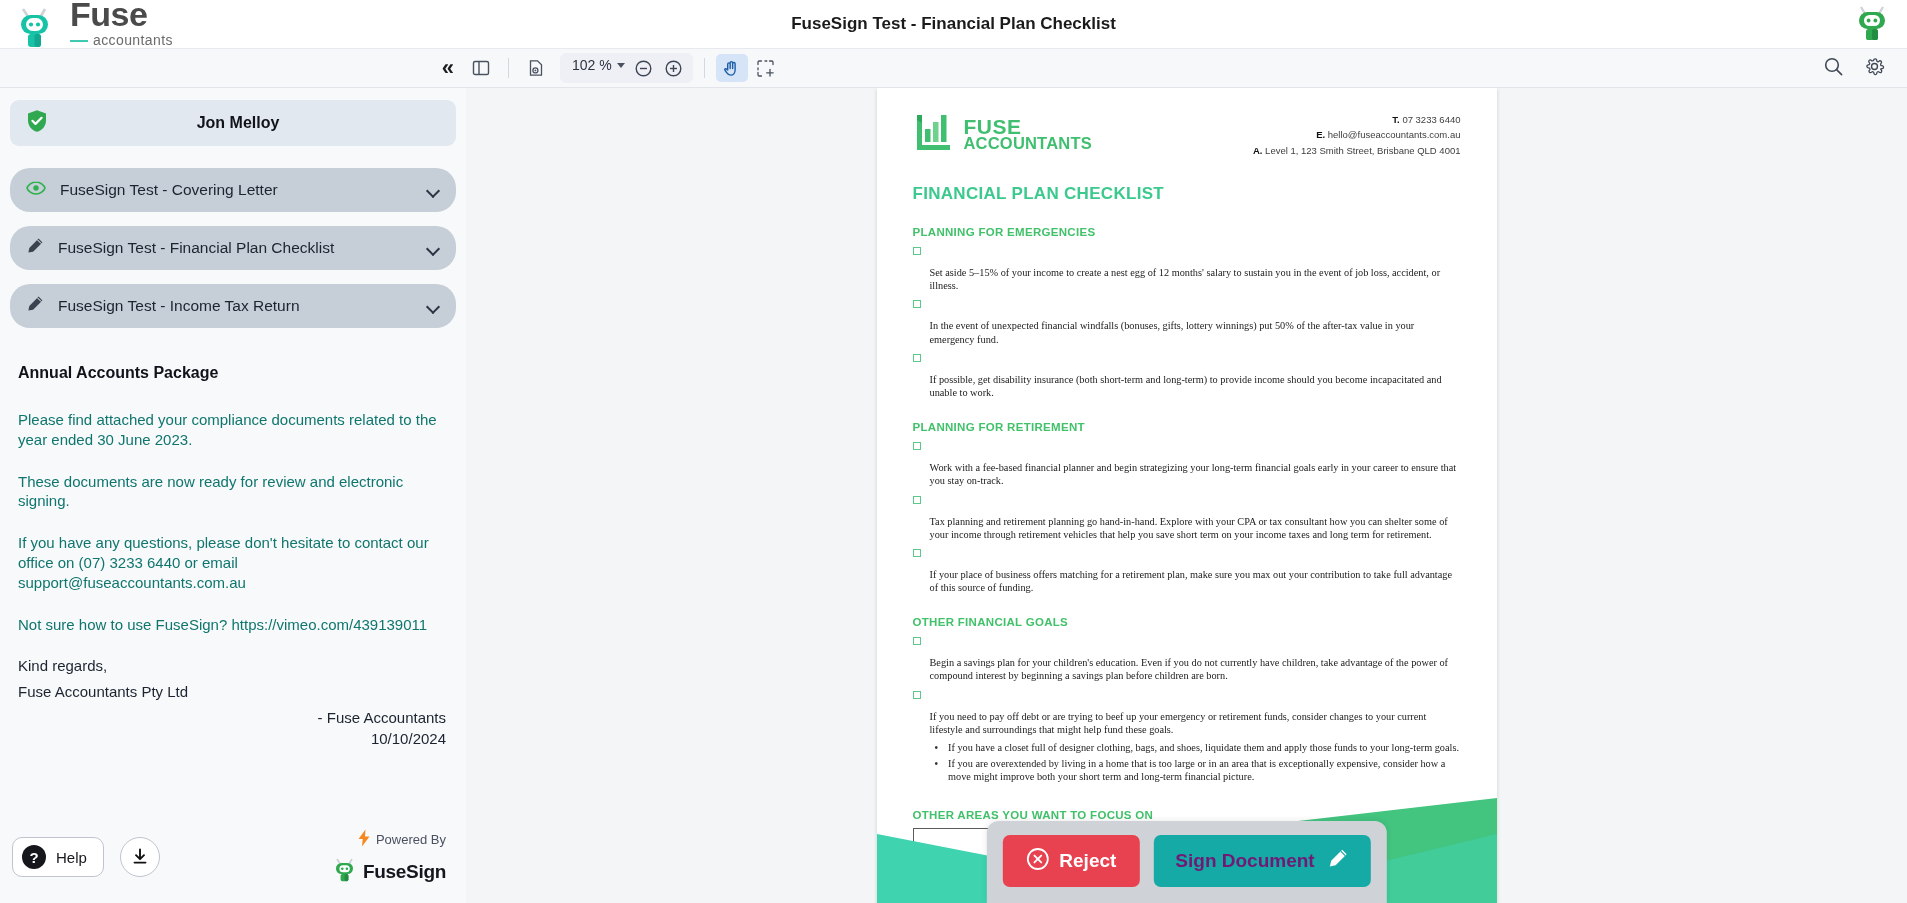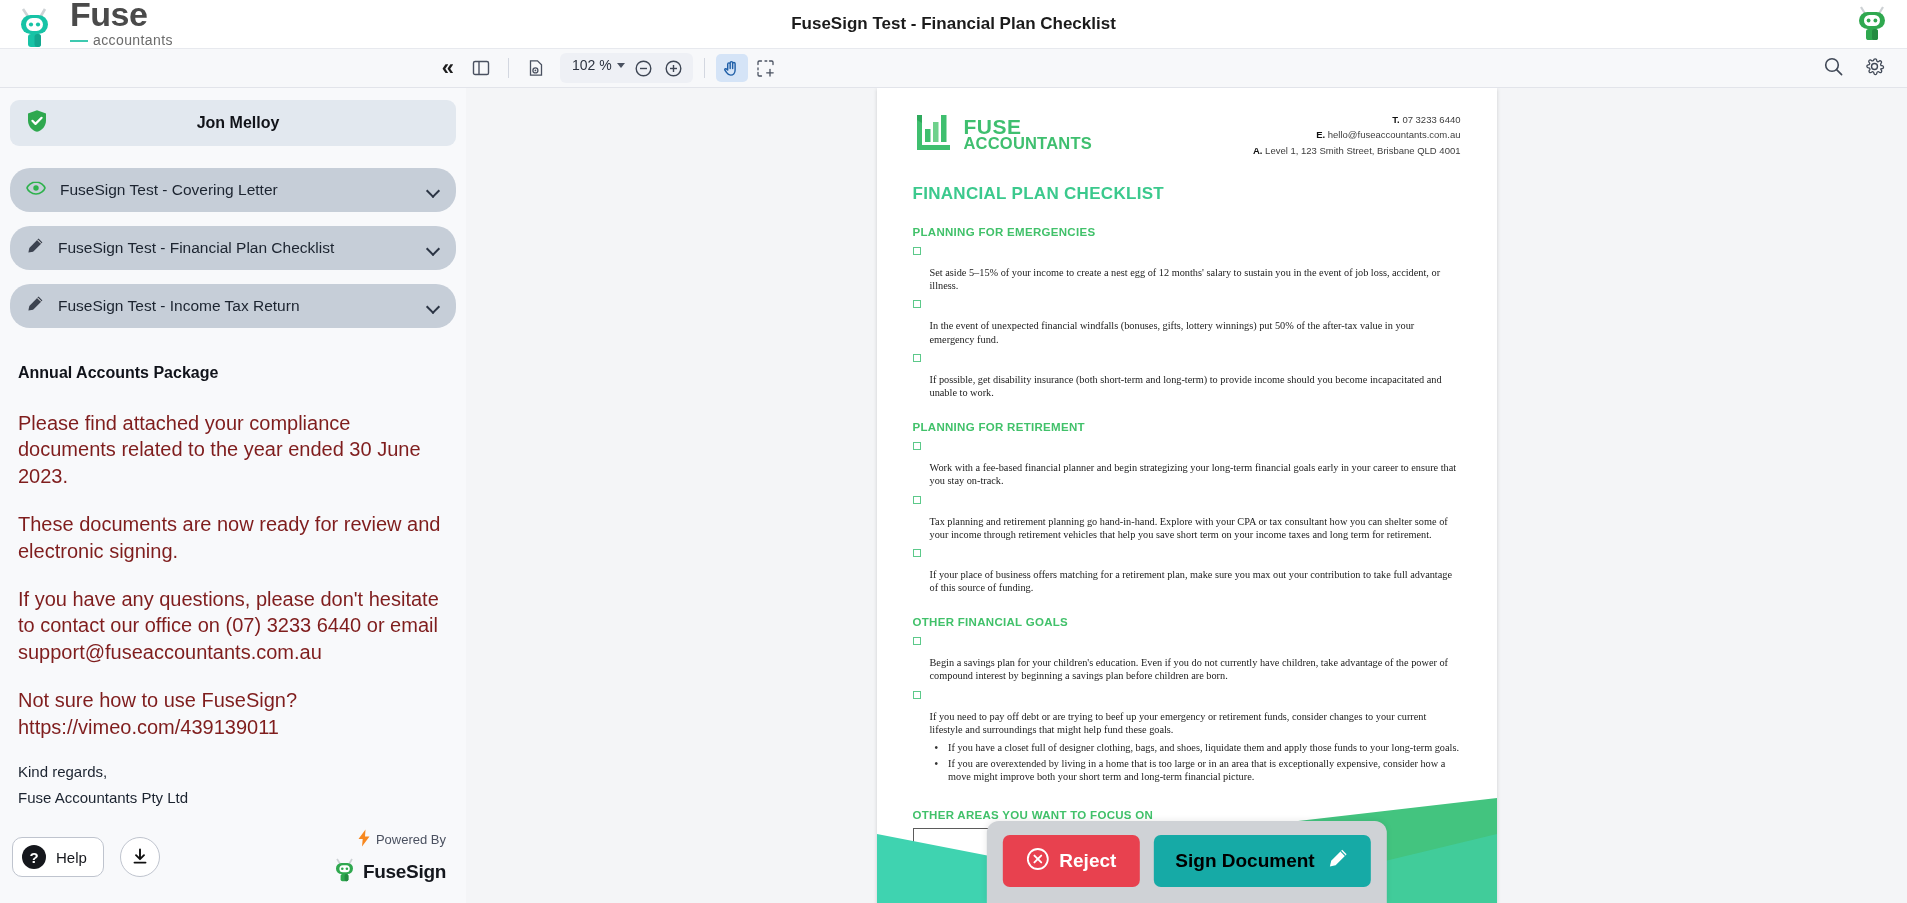--- a/index.html
+++ b/index.html
@@ -69,21 +69,21 @@
     border-radius: 20px; height: 44px; padding: 0 16px; margin-bottom: 14px; cursor: pointer;
   }
   .doc-label { flex: 1; font-size: 15.5px; color: #1c2430; }
   .chev { width: 13px; height: 8px; position: relative; }
   .chev:before {
     content: ""; position: absolute; left: 1px; top: 0px; width: 8px; height: 8px;
     border-right: 2px solid #2b3444; border-bottom: 2px solid #2b3444; transform: rotate(45deg);
   }
   .message { padding: 22px 8px 0 8px; }
   .msg-title { font-size: 16px; font-weight: 700; color: #10131a; margin-bottom: 28px; }
-  .msg-p { font-size: 20px; color: #7f1d1d; line-height: 1.32; margin-bottom: 22px; }
+  .msg-p { font-size: 15px; color: #0f766e; line-height: 1.32; margin-bottom: 22px; }
   .msg-sig { font-size: 15px; color: #1c2430; line-height: 1.32; margin-bottom: 6px; }
   .msg-right { text-align: right; font-size: 15px; color: #1c2430; line-height: 1.38; padding-right: 2px; }
 
   .side-footer {
     height: 92px; min-height: 92px; display: flex; align-items: center; padding: 0 20px 0 12px; gap: 16px;
   }
   .help-btn {
     display: flex; align-items: center; gap: 10px; border: 1px solid #bfc4ce; background: #fff;
     border-radius: 10px; height: 40px; padding: 0 16px 0 9px; cursor: pointer;
   }
@@ -134,21 +134,21 @@
     position: absolute; left: 50%; transform: translateX(-50%); bottom: 0;
     background: #cfd2d6; border-radius: 12px 12px 0 0; padding: 14px 16px 16px 16px;
     display: flex; gap: 14px; z-index: 40; box-shadow: 0 -1px 6px rgba(0,0,0,0.08);
   }
   .btn-reject {
     background: #e8414f; color: #fff; border: none; border-radius: 7px; height: 52px;
     padding: 0 23px; font-size: 19px; font-weight: 700; display: flex; align-items: center; gap: 10px; cursor: pointer;
     font-family: "Liberation Sans", sans-serif;
   }
   .btn-sign {
-    background: #16aaa6; color: #000000; border: none; border-radius: 7px; height: 52px;
+    background: #16aaa6; color: #701a75; border: none; border-radius: 7px; height: 52px;
     padding: 0 22px; font-size: 19px; font-weight: 700; display: flex; align-items: center; gap: 12px; cursor: pointer;
     font-family: "Liberation Sans", sans-serif;
   }
 </style>
 </head>
 <body>
 
 <div id="app">
 
   <div class="topbar">

